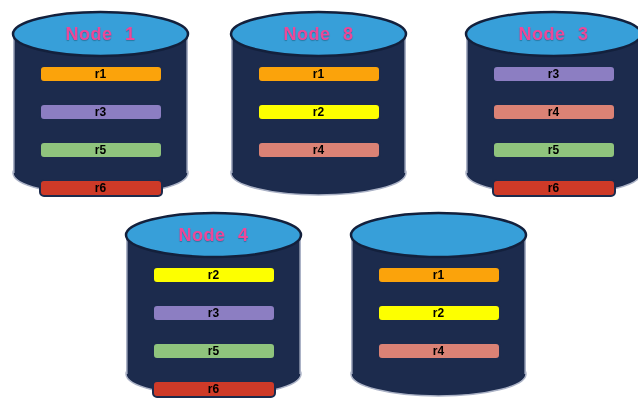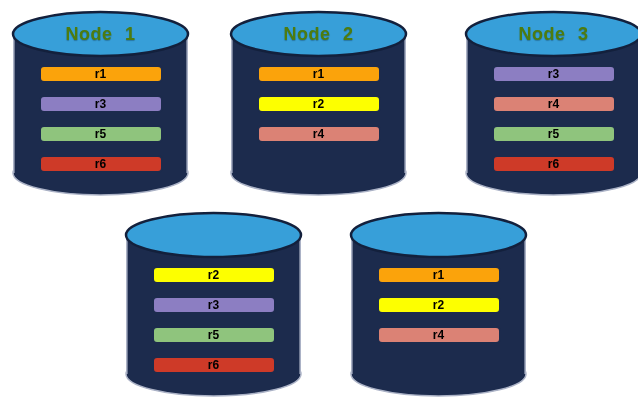--- a/index.html
+++ b/index.html
@@ -31,34 +31,34 @@
   .n4 { left: 123px; top: 209px; }
   .n5 { left: 348px; top: 209px; }
   .node-title {
     position: absolute;
     top: 16px;
     left: 0;
     width: 100%;
     text-align: center;
     font-size: 18px;
     font-weight: bold;
-    color: #4d7c0f;
+    color: #ec4899;
     word-spacing: 7px;
     letter-spacing: 0.5px;
     text-shadow: 0 1px 1px rgba(0,0,0,0.25);
   }
   .bars {
     position: absolute;
     top: 57px;
     left: 50%;
     transform: translateX(-50%);
     width: 124px;
     display: flex;
     flex-direction: column;
-    gap: 12px;
+    gap: 20px;
   }
   .bar {
     height: 14px;
     border: 2px solid #1C2B4D;
     border-radius: 5px;
     text-align: center;
     font-size: 12px;
     font-weight: bold;
     line-height: 14px;
     color: #000000;
@@ -87,21 +87,21 @@
   </div>
 
   <div class="node n2">
     <svg viewBox="0 0 181 190" width="181" height="190">
       <ellipse cx="90.5" cy="165" rx="87.5" ry="22" stroke-width="1.5" fill="#1C2B4D" stroke="#ABB2C6"></ellipse>
       <rect x="3" y="26" width="175" height="139" fill="#1C2B4D"></rect>
       <line x1="3.8" y1="28" x2="3.8" y2="165" stroke-width="1.6" stroke="#ABB2C6"></line>
       <line x1="177.2" y1="28" x2="177.2" y2="165" stroke-width="1.6" stroke="#ABB2C6"></line>
       <ellipse cx="90.5" cy="26" rx="87.5" ry="22" stroke-width="2.5" fill="#379FD9" stroke="#13203C"></ellipse>
     </svg>
-    <div class="node-title">Node 2</div>
+    <div class="node-title">Node 8</div>
     <div class="bars">
       <div class="bar" style="background-color: rgb(251, 163, 11);">r1</div>
       <div class="bar" style="background-color: rgb(253, 255, 0);">r2</div>
       <div class="bar" style="background-color: rgb(219, 130, 117);">r4</div>
     </div>
   </div>
 
   <div class="node n3">
     <svg viewBox="0 0 181 190" width="181" height="190">
       <ellipse cx="90.5" cy="165" rx="87.5" ry="22" stroke-width="1.5" fill="#1C2B4D" stroke="#ABB2C6"></ellipse>
@@ -120,20 +120,21 @@
   </div>
 
   <div class="node n4">
     <svg viewBox="0 0 181 190" width="181" height="190">
       <ellipse cx="90.5" cy="165" rx="87.5" ry="22" stroke-width="1.5" fill="#1C2B4D" stroke="#ABB2C6"></ellipse>
       <rect x="3" y="26" width="175" height="139" fill="#1C2B4D"></rect>
       <line x1="3.8" y1="28" x2="3.8" y2="165" stroke-width="1.6" stroke="#ABB2C6"></line>
       <line x1="177.2" y1="28" x2="177.2" y2="165" stroke-width="1.6" stroke="#ABB2C6"></line>
       <ellipse cx="90.5" cy="26" rx="87.5" ry="22" stroke-width="2.5" fill="#379FD9" stroke="#13203C"></ellipse>
     </svg>
+    <div class="node-title">Node 4</div>
     <div class="bars">
       <div class="bar" style="background-color: rgb(253, 255, 0);">r2</div>
       <div class="bar" style="background-color: rgb(140, 126, 194);">r3</div>
       <div class="bar" style="background-color: rgb(143, 196, 125);">r5</div>
       <div class="bar" style="background-color: rgb(206, 58, 40);">r6</div>
     </div>
   </div>
 
   <div class="node n5">
     <svg viewBox="0 0 181 190" width="181" height="190">

